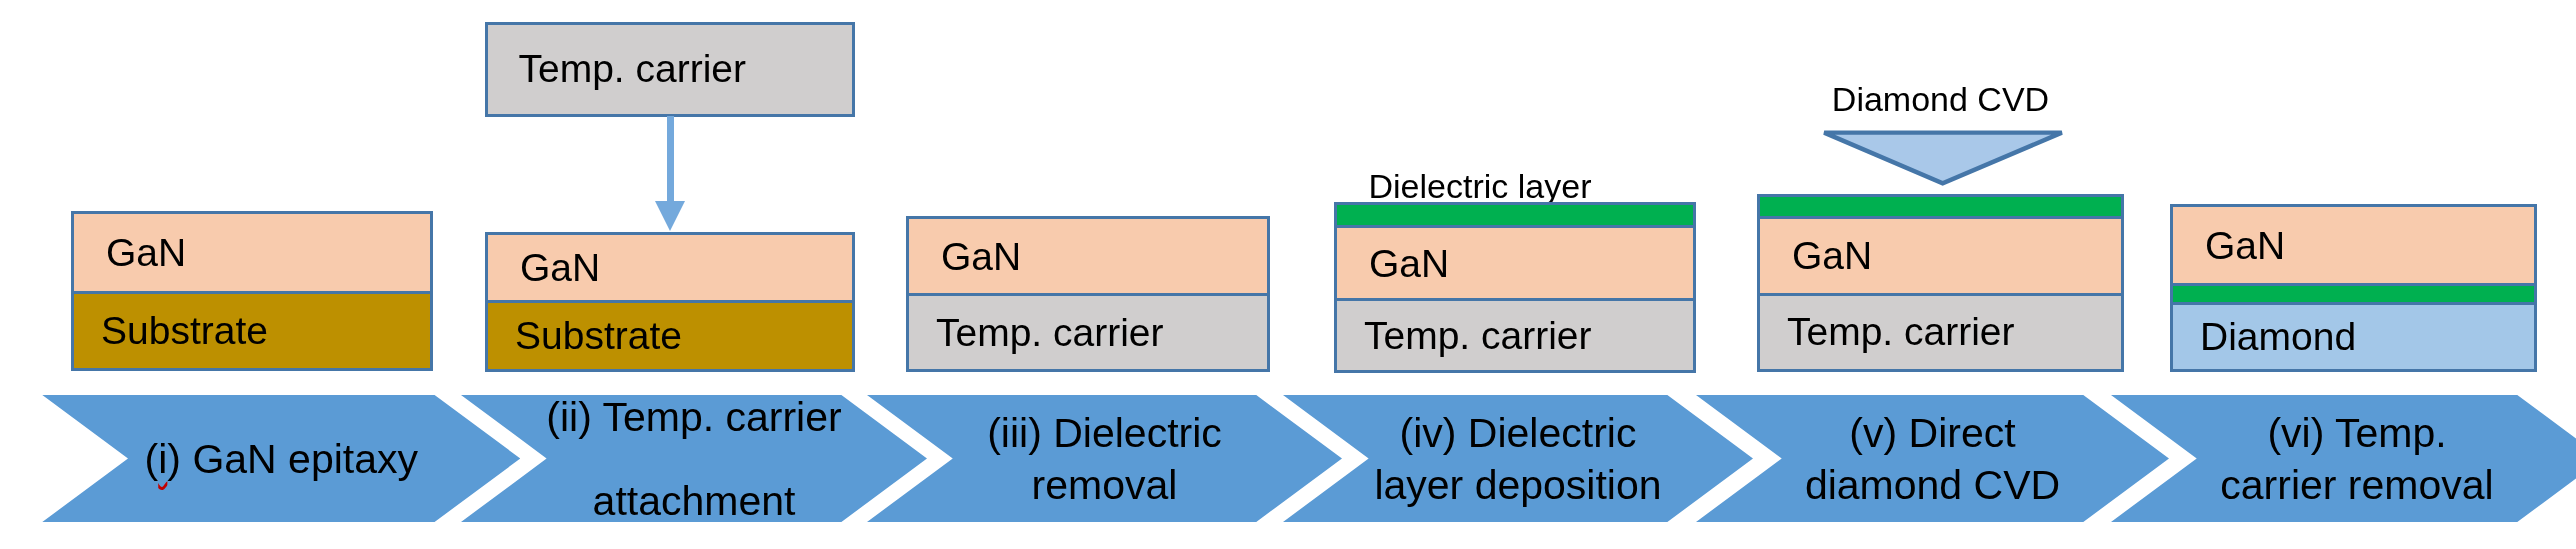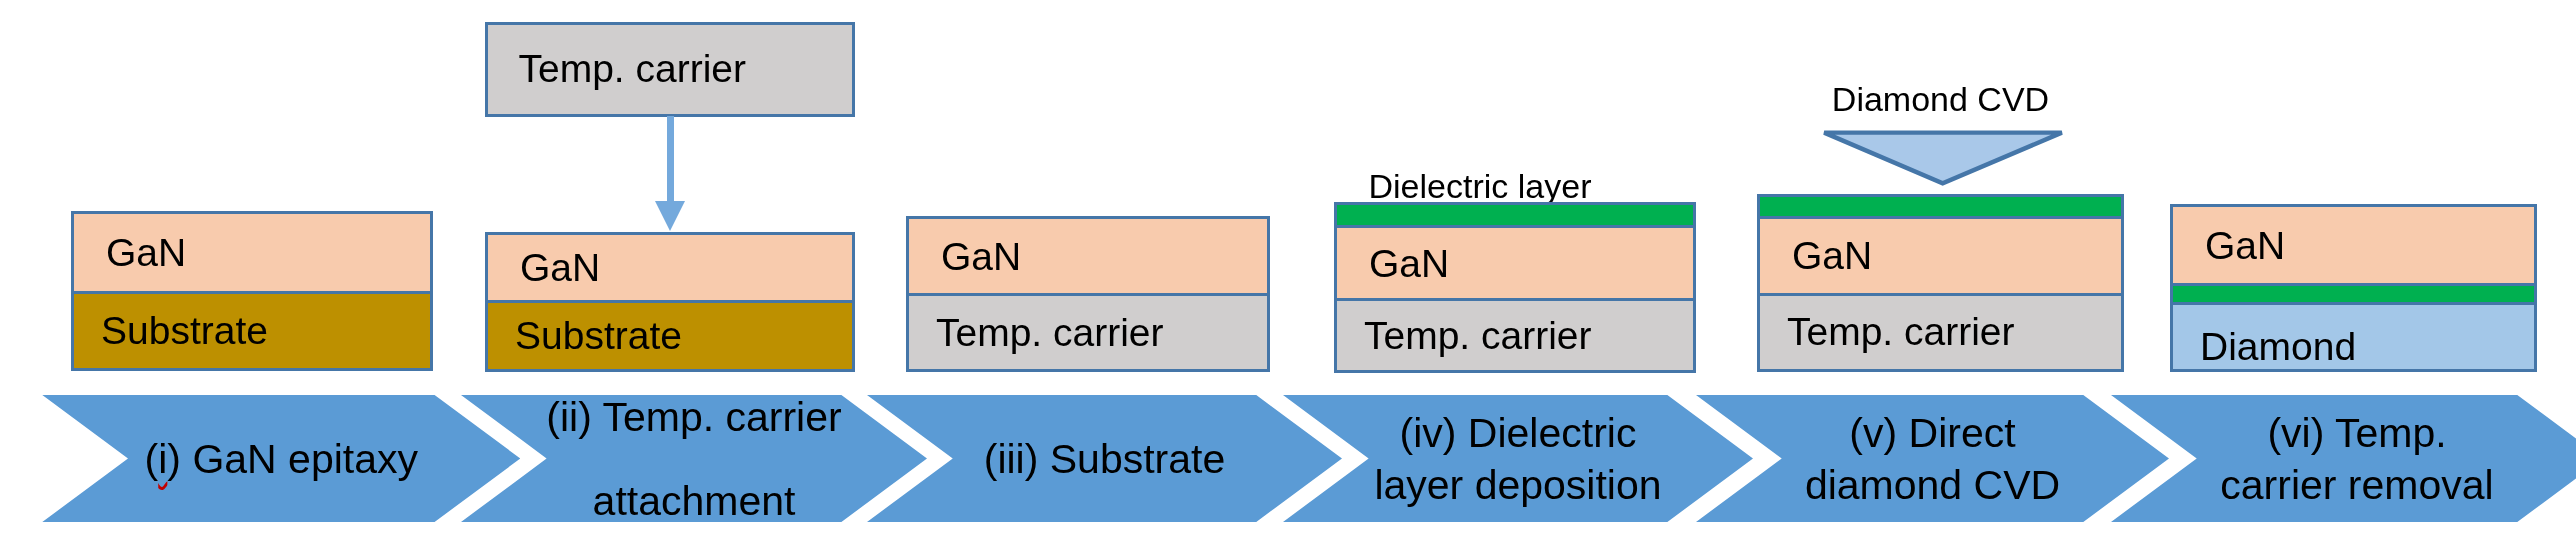--- a/index.html
+++ b/index.html
@@ -15,21 +15,21 @@
     box-sizing:border-box;width:100%;
     border:3.8px solid var(--border);
     display:flex;align-items:center;
     padding-left:27px;font-size:39px;white-space:nowrap;
   }
   .layer:not(:first-child){margin-top:-3.8px;}
   .mat-gan{background:var(--gan);padding-left:32px;}
   .mat-substrate{background:var(--substrate);}
   .mat-carrier{background:var(--carrier);}
   .mat-dielectric{background:var(--dielectric);}
-  .mat-diamond{background:var(--diamond);align-items:flex-end;}
+  .mat-diamond{background:var(--diamond);}
   
   .float-box{
     position:absolute;box-sizing:border-box;
     border:3.8px solid var(--border);background:var(--carrier);
     display:flex;align-items:center;padding-left:30.5px;
     font-size:39px;white-space:nowrap;
   }
   
   .arrow-stem{position:absolute;background:var(--arrow);}
   .arrow-head{
@@ -138,21 +138,22 @@
   </div>
 
   <div class="chev" style="left:6.3px;width:478px;clip-path:polygon(0 0,82.07% 0,100% 50%,82.07% 100%,0 100%,17.93% 50%);">
     <div><span>(</span><span class="squiggle">i</span><span>) GaN epitaxy</span></div>
   </div>
   <div class="chev" style="left:425px;width:466px;clip-path:polygon(0 0,81.63% 0,100% 50%,81.63% 100%,0 100%,18.37% 50%);gap:32px;">
     <div>(ii) Temp. carrier</div>
     <div>attachment</div>
   </div>
   <div class="chev" style="left:831px;width:475px;clip-path:polygon(0 0,81.95% 0,100% 50%,81.95% 100%,0 100%,18.05% 50%);">
-    <div>(iii) Substrate</div>
+    <div>(iii) Dielectric</div>
+    <div>removal</div>
   </div>
   <div class="chev" style="left:1247px;width:470px;clip-path:polygon(0 0,81.78% 0,100% 50%,81.78% 100%,0 100%,18.22% 50%);">
     <div>(iv) Dielectric</div>
     <div>layer deposition</div>
   </div>
   <div class="chev" style="left:1660px;width:473px;clip-path:polygon(0 0,81.88% 0,100% 50%,81.88% 100%,0 100%,18.12% 50%);">
     <div>(v) Direct</div>
     <div>diamond CVD</div>
   </div>
   <div class="chev" style="left:2075px;width:492px;clip-path:polygon(0 0,82.58% 0,100% 50%,82.58% 100%,0 100%,17.42% 50%);">

